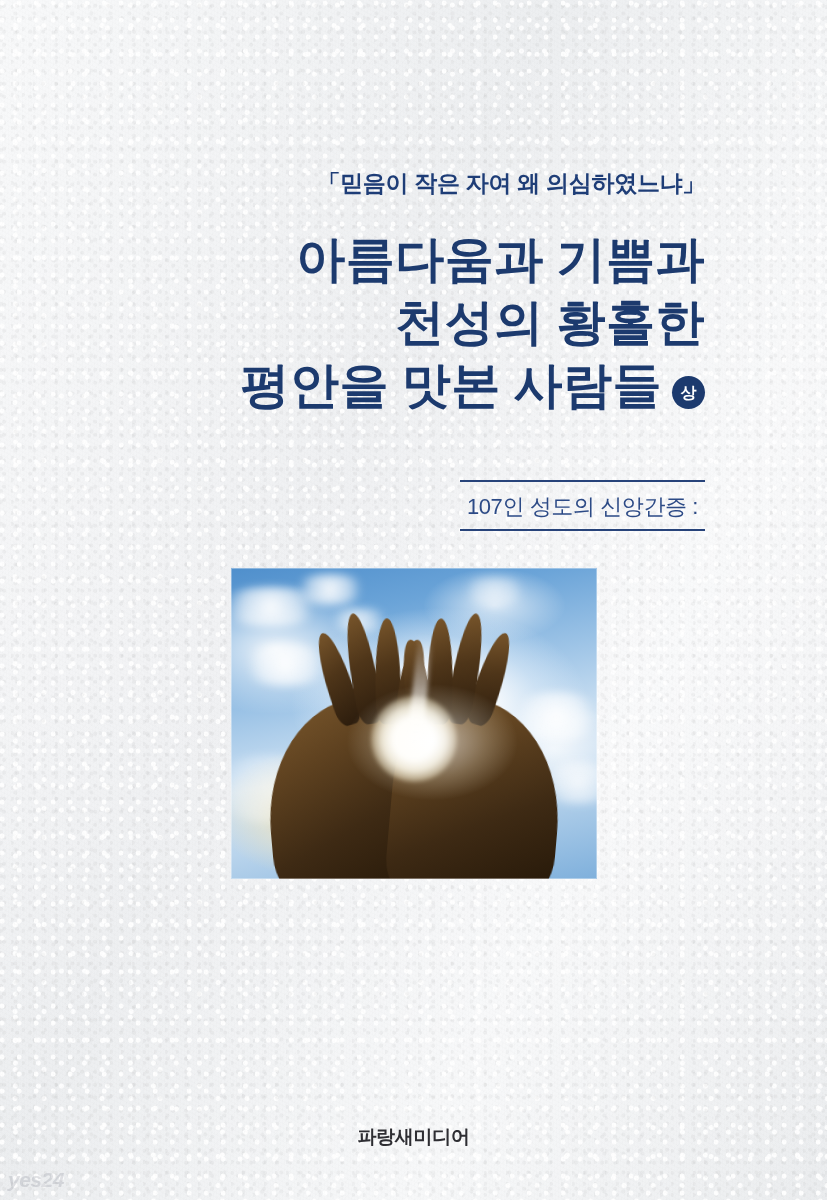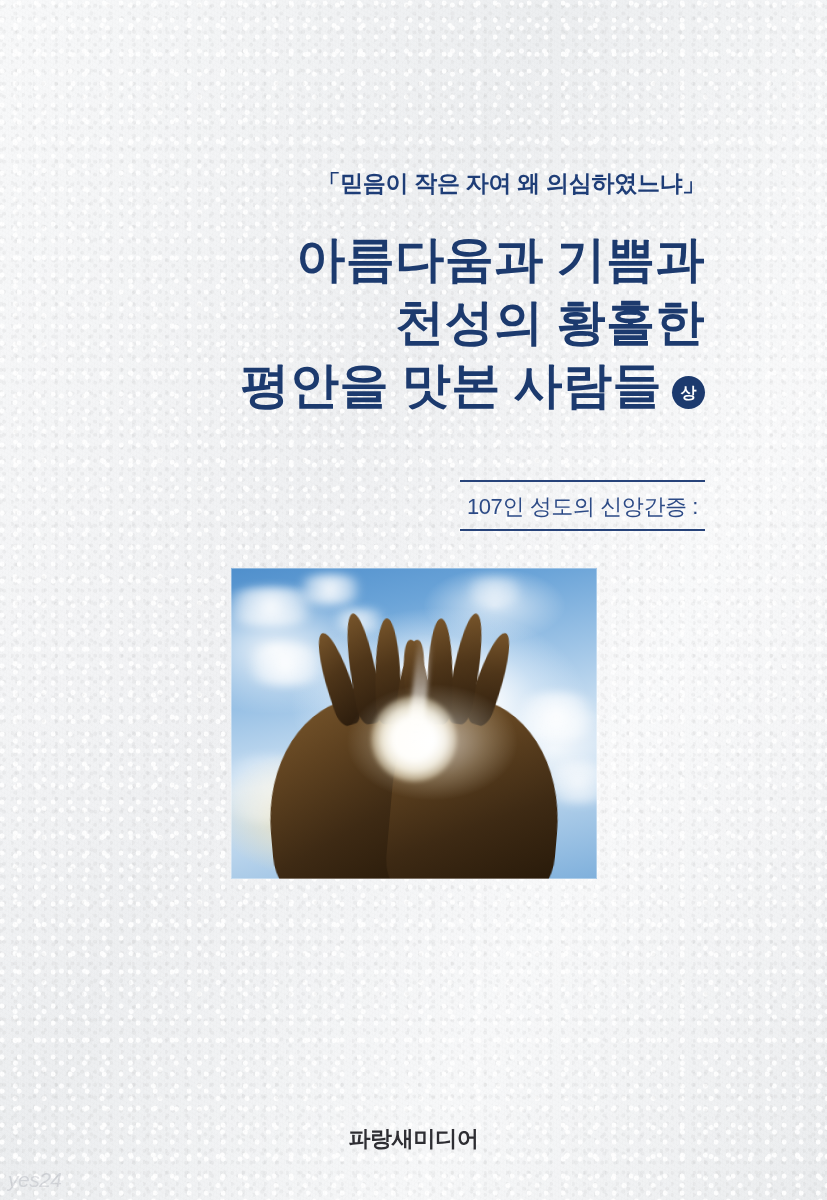--- a/index.html
+++ b/index.html
@@ -233,32 +233,32 @@
 
   
   .publisher {
     position: absolute;
     left: 0;
     right: 0;
     top: 1124px;
     text-align: center;
     font-family: "Liberation Sans", sans-serif;
     font-weight: 700;
-    font-size: 22px;
+    font-size: 19px;
     letter-spacing: -0.3px;
     color: #2e2e33;
   }
 
   
   .watermark {
     position: absolute;
     left: 8px;
     bottom: 8px;
     font-family: "Liberation Sans", sans-serif;
-    font-weight: 400;
+    font-weight: 700;
     font-size: 21px;
     font-style: italic;
     letter-spacing: -0.5px;
     color: rgba(120,125,135,0.22);
     user-select: none;
   }
 </style>
 </head>
 <body>
 

